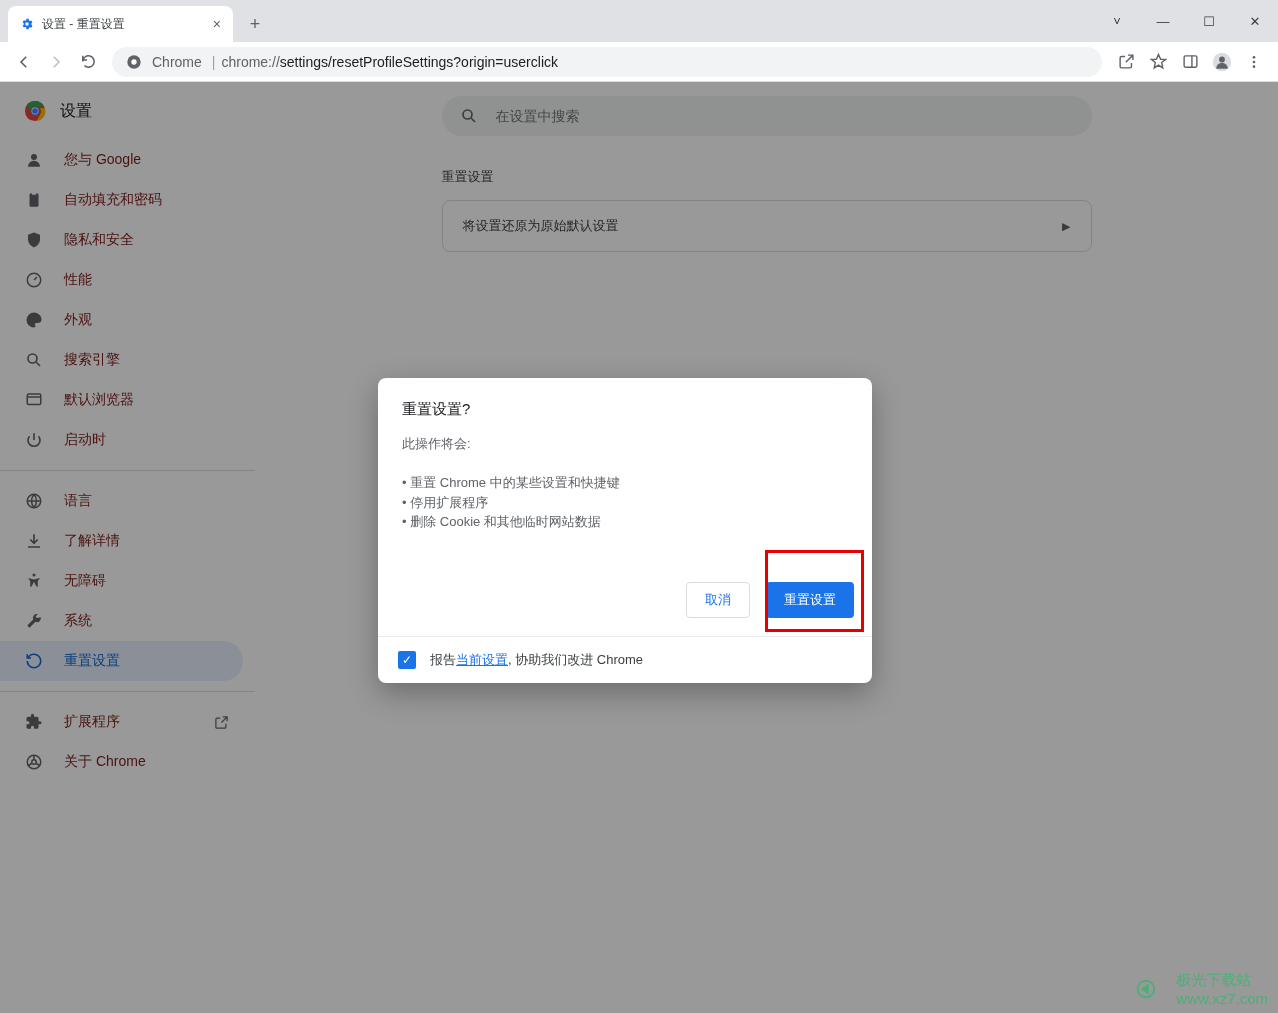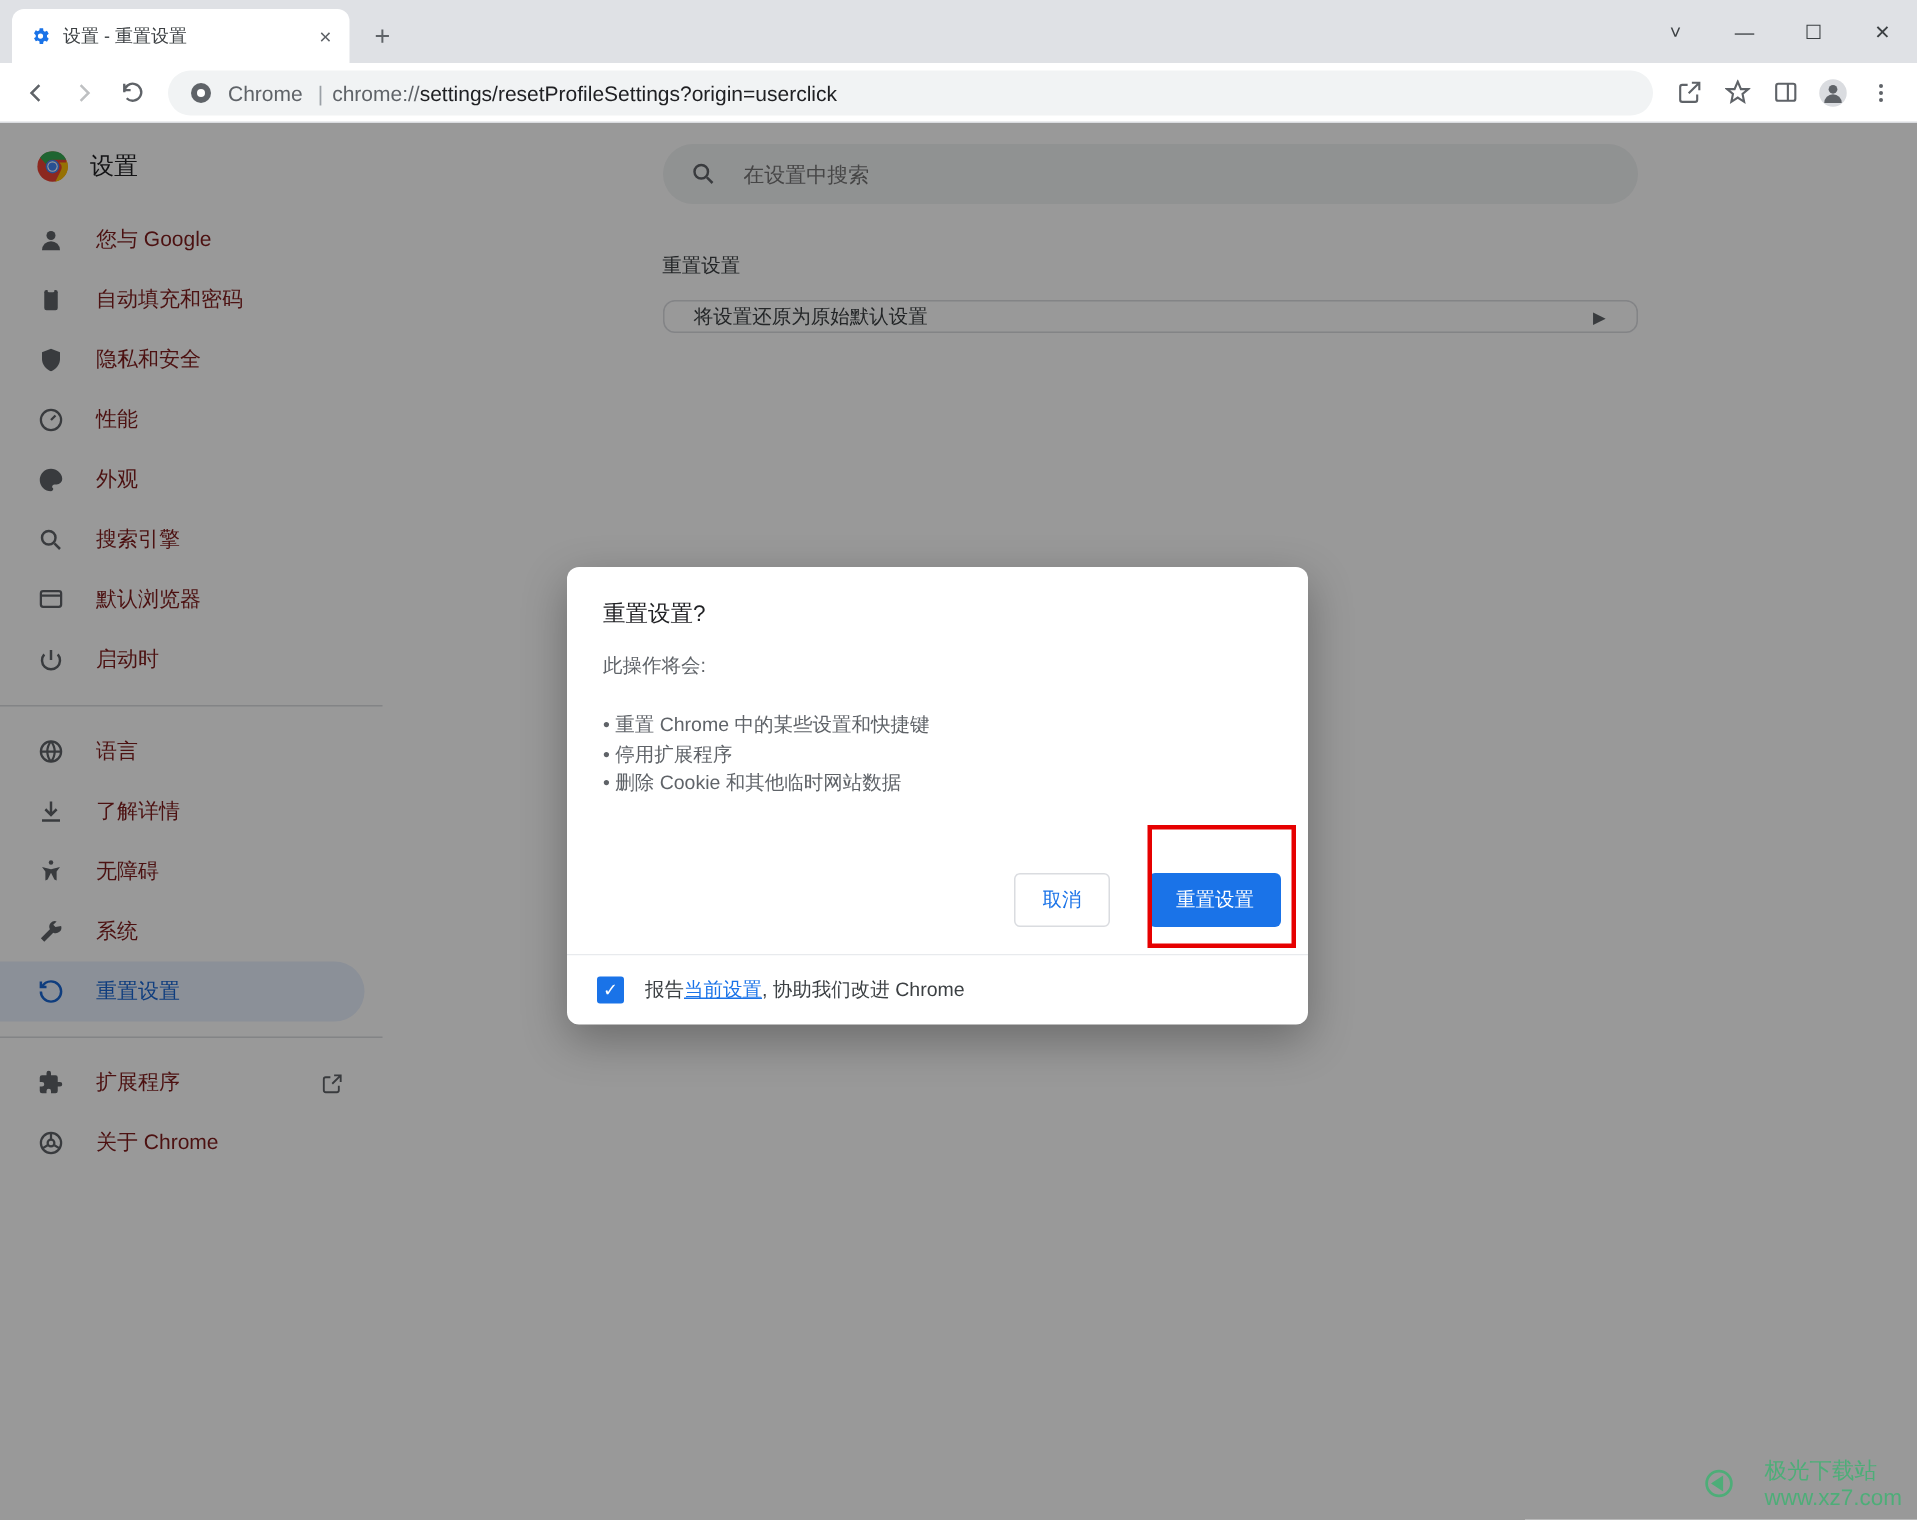--- a/index.html
+++ b/index.html
@@ -35,35 +35,35 @@
 .side-item.active { background: #e8f0fe; color: #1967d2; }
 .side-item.active .icon { color: #1967d2; }
 .side-divider { height: 1px; background: #dadce0; margin: 10px 0 10px 0; }
 .side-item .ext-icon { margin-left: auto; color: #5f6368; }
 
 .main { flex: 1; display: flex; flex-direction: column; align-items: center; padding-top: 14px; }
 .search-wrap { width: 650px; height: 40px; background: #f1f3f4; border-radius: 40px; display: flex; align-items: center; padding: 0 18px; color: #5f6368; }
 .search-wrap .sicon { margin-right: 18px; }
 .search-wrap input { border: none; background: transparent; outline: none; font-size: 14px; flex: 1; color: #3c4043; }
 .section-title { width: 650px; font-size: 13px; color: #3c4043; margin-top: 32px; margin-bottom: 14px; }
-.reset-card { width: 650px; border: 1px solid #dadce0; border-radius: 8px; padding: 1px 20px; display: flex; align-items: center; font-size: 13px; color: #3c4043; }
+.reset-card { width: 650px; border: 1px solid #dadce0; border-radius: 8px; padding: 16px 20px; display: flex; align-items: center; font-size: 13px; color: #3c4043; }
 .reset-card .arrow { margin-left: auto; color: #5f6368; font-size: 11px; }
 
 
 .scrim { position: absolute; left: 0; right: 0; top: 82px; bottom: 0; background: rgba(0,0,0,0.4); }
 
 
 .dialog { position: absolute; width: 494px; left: 378px; top: 378px; background: #fff; border-radius: 8px; box-shadow: 0 10px 30px rgba(0,0,0,0.3); }
 .dialog-body { padding: 22px 24px 18px 24px; }
 .dialog-title { font-size: 15px; color: #202124; margin-bottom: 16px; }
 .dialog-sub { font-size: 13px; color: #5f6368; margin-bottom: 20px; }
 .dialog-bullets { font-size: 13px; color: #5f6368; line-height: 1.5; margin-bottom: 20px; }
 .dialog-note { font-size: 13px; color: #5f6368; }
 .dialog-note a { color: #1a73e8; text-decoration: underline; }
-.dialog-actions { display: flex; justify-content: flex-end; padding: 12px 18px 18px 18px; gap: 26px; }
+.dialog-actions { display: flex; justify-content: flex-end; padding: 12px 18px 18px 18px; gap: 16px; }
 .btn-cancel { border: 1px solid #dadce0; background: #fff; color: #1a73e8; font-size: 13px; padding: 8px 18px; border-radius: 4px; }
 .btn-confirm { border: none; background: #1a73e8; color: #fff; font-size: 13px; padding: 8px 18px; border-radius: 4px; }
 .dialog-footer { border-top: 1px solid #e8eaed; padding: 14px 20px; display: flex; align-items: center; font-size: 13px; color: #3c4043; border-radius: 0 0 8px 8px; }
 .checkbox { width: 18px; height: 18px; background: #1a73e8; border-radius: 2px; margin-right: 14px; display: flex; align-items: center; justify-content: center; color: #fff; font-size: 12px; }
 .dialog-footer a { color: #1a73e8; text-decoration: underline; }
 
 
 .highlight-box { position: absolute; left: 765px; top: 550px; width: 99px; height: 82px; border: 3px solid #e60000; pointer-events: none; }
 
 

